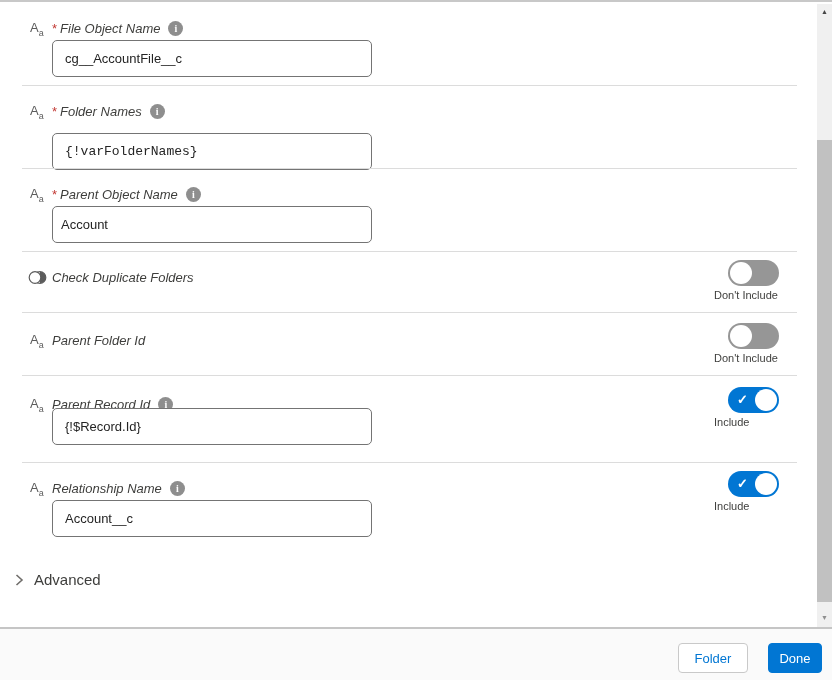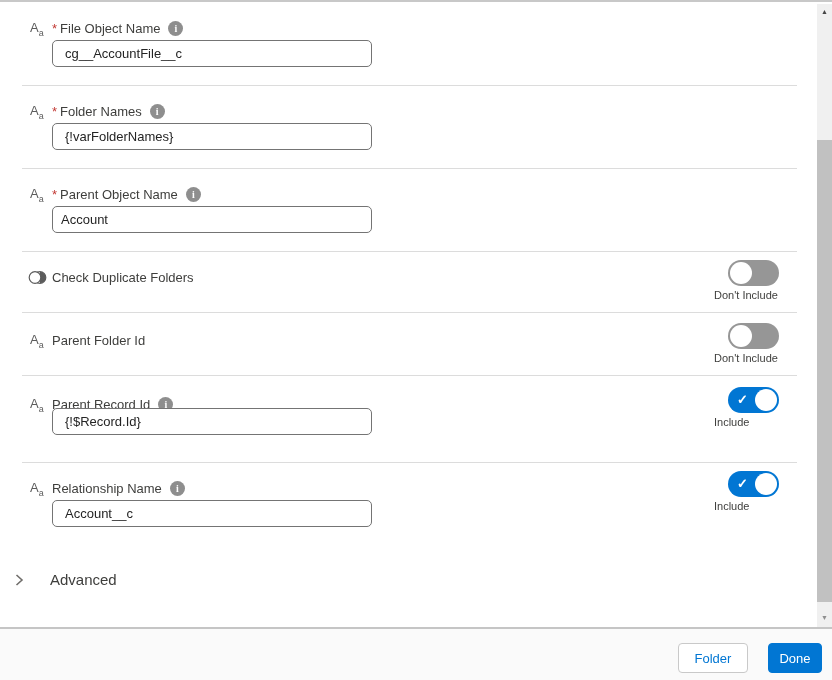--- a/index.html
+++ b/index.html
@@ -7,39 +7,39 @@
   body { font-family:"Liberation Sans", sans-serif; background:#fff; overflow:hidden; }
   .panel { position:relative; width:832px; height:680px; background:#fff; border-top:2px solid #c8c8c8; }
 
   .field-row { position:absolute; left:0; width:797px; }
   .type-icon { position:absolute; left:30px; top:0; color:#5c5c5c; font-size:13px; line-height:14px; }
   .type-icon sub { font-size:9px; }
   .bool-icon { position:absolute; left:28px; top:10px; }
   .label-line { position:absolute; left:52px; top:0; display:flex; align-items:center; height:15px; }
   .label-line.shift { top:10px; }
   .req { color:#c23934; font-size:13px; margin-right:3px; }
-  .flabel { color:#3e3e3c; font-size:13px; white-space:nowrap; }
+  .flabel { color:#3e3e3c; font-size:13px; white-space:nowrap;font-style:italic; }
   .info-icon { margin-left:8px; width:15px; height:15px; border-radius:50%; background:#8e8e8e; color:#fff;
                font-size:10px; font-weight:bold; font-family:"Liberation Serif", serif;
                display:inline-flex; align-items:center; justify-content:center; cursor:pointer; }
-  .text-input { position:absolute; left:52px; width:320px; height:27px; border:1px solid #747474;
+  .text-input { position:absolute; left:52px; width:320px; height:37px; border:1px solid #747474;
                 border-radius:5px; font-family:"Liberation Sans", sans-serif; font-size:13px;
                 color:#242424; padding:0 12px; background:#fff; outline:none; }
   .divider { position:absolute; left:22px; width:775px; height:1px; background:#dcdcdc; }
 
   .toggle { position:absolute; left:728px; width:51px; height:26px; border-radius:13px; cursor:pointer; }
   .toggle.off { background:#969696; }
   .toggle.on { background:#0176d3; }
   .knob { position:absolute; top:2px; width:22px; height:22px; border-radius:50%; background:#fff; }
   .toggle.off .knob { left:2px; }
   .toggle.on .knob { right:2px; }
   .toggle .check { position:absolute; left:9px; top:5px; color:#fff; font-size:13px; font-weight:bold; line-height:16px; }
   .toggle-label { position:absolute; left:714px; width:80px; text-align:left; font-size:11px; color:#3e3e3c; }
 
-  .advanced-row { position:absolute; left:12px; top:569px; display:flex; align-items:center; cursor:pointer;gap:16px; }
+  .advanced-row { position:absolute; left:12px; top:569px; display:flex; align-items:center; cursor:pointer; }
   .chev { width:14px; height:14px; margin-right:8px; }
   .advanced-label { font-size:15px; color:#3e3e3c; }
 
   .footer { position:absolute; left:0; top:625px; width:832px; height:55px; background:#fafafa; border-top:2px solid #c5c5c5; }
   .btn { position:absolute; top:14px; height:30px; border-radius:4px; font-family:"Liberation Sans", sans-serif;
          font-size:13px; display:flex; align-items:center; justify-content:center; cursor:pointer; }
   .btn-cancel { right:84px; width:70px; background:#fff; border:1px solid #c9c9c9; color:#0176d3; }
   .btn-done { right:10px; width:54px; background:#0176d3; border:1px solid #0176d3; color:#fff; }
 
   .scrollbar { position:absolute; right:0; top:2px; width:15px; height:623px; background:#f0f0f0; }
@@ -65,21 +65,21 @@
   </div>
   <div class="divider" style="top:83px"></div>
 
   <div class="field-row" style="top:102px">
     <span class="type-icon"><span>A</span><sub>a</sub></span>
     <span class="label-line">
       <span class="req">*</span>
       <span class="flabel">Folder Names</span>
       <span class="info-icon">i</span>
     </span>
-    <input class="text-input" style="top: 19px;" value="{!varFolderNames}">
+    <input class="text-input" style="top: 29px; font-family: Liberation Mono, monospace;" value="{!varFolderNames}">
   </div>
   <div class="divider" style="top:166px"></div>
 
   <div class="field-row" style="top:185px">
     <span class="type-icon"><span>A</span><sub>a</sub></span>
     <span class="label-line">
       <span class="req">*</span>
       <span class="flabel">Parent Object Name</span>
       <span class="info-icon">i</span>
     </span>

